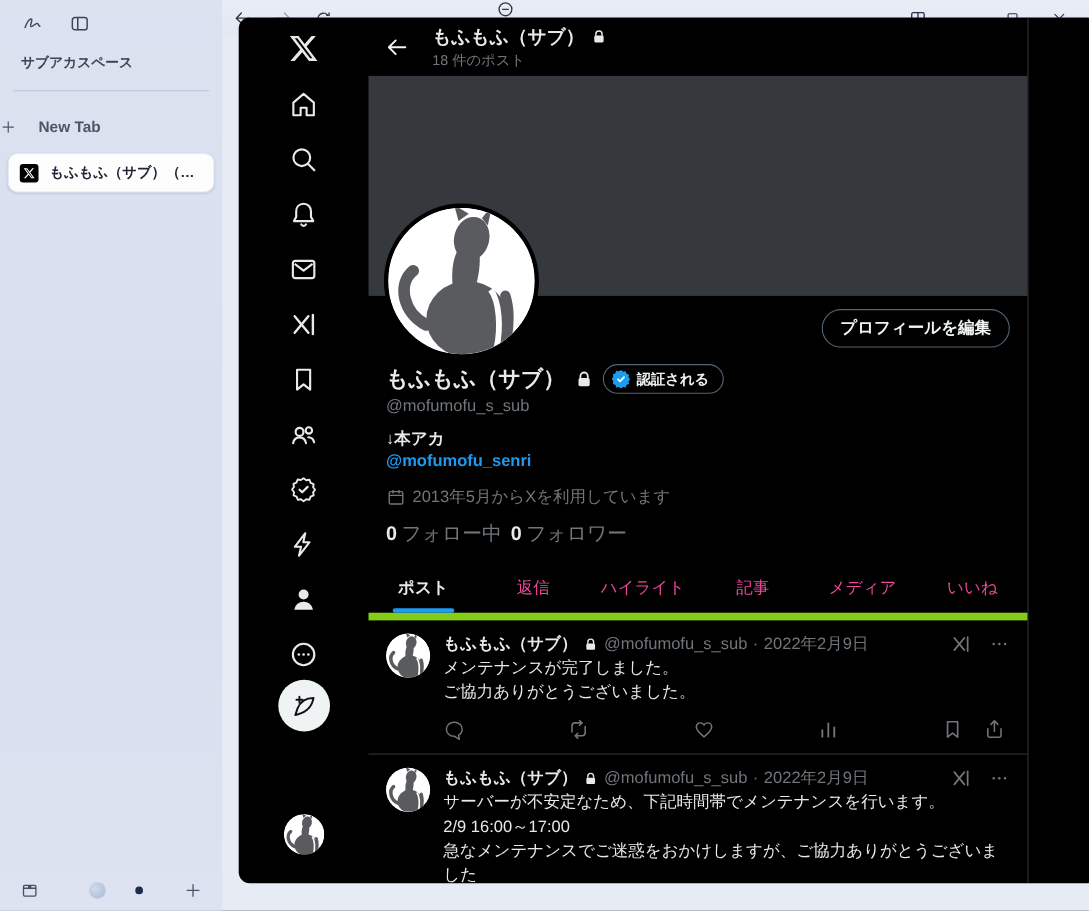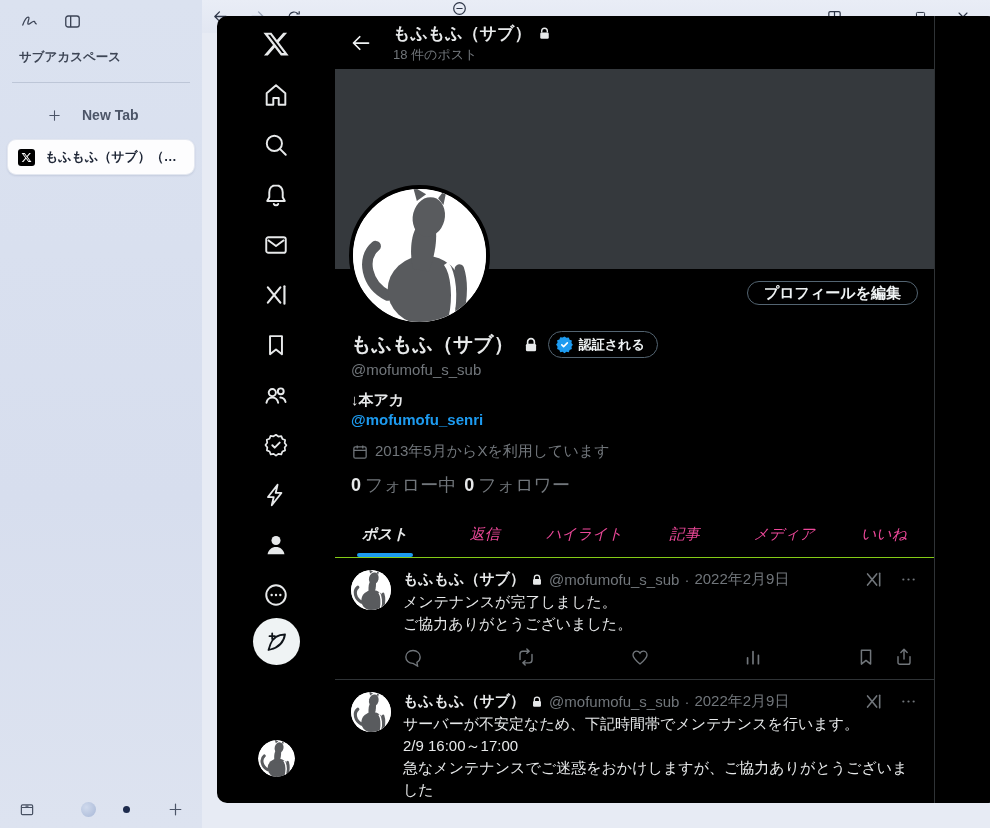--- a/index.html
+++ b/index.html
@@ -9,21 +9,21 @@
   .window{position:relative;width:990px;height:828px;}
   svg{display:block;}
 
   
   .sidebar{position:absolute;left:0;top:0;width:202px;height:828px;
            background:linear-gradient(180deg,#dbe2f0 0%,#d7deee 60%,#dde3f0 100%);font-weight:bold;}
   .side-top-icons{display:flex;gap:24px;padding:12px 0 0 20px;color:#3c4456;}
   .space-title{padding:18px 0 0 19px;font-size:12.5px;color:#3d4555;}
   .side-divider{margin:16px 12px 0 12px;border-top:1px solid #bdc6d7;height:0;}
   .newtab-row{display:flex;align-items:center;gap:20px;margin-top:24px;
-              color:#4c5568;font-size:14px;cursor:pointer;margin-left:47px;}
+              color:#4c5568;font-size:14px;cursor:pointer;}
   .tab-item{margin:16px 7px 0 7px;height:34px;background:#fdfdfe;border:1px solid #e3e7f0;
             border-radius:9px;display:flex;align-items:center;gap:10px;padding:0 10px;
             box-shadow:0 1px 2px rgba(40,60,100,.12);cursor:pointer;}
   .tab-favicon{width:17px;height:17px;background:#000;border-radius:3px;
                display:flex;align-items:center;justify-content:center;flex:none;}
   .tab-label{font-size:13px;color:#1e2636;white-space:nowrap;overflow:hidden;
              text-overflow:ellipsis;text-align:center;}
   .side-bottom{position:absolute;left:0;right:0;bottom:10px;display:flex;
                align-items:center;padding:0 18px;color:#475062;}
   .globe-dot{width:15px;height:15px;border-radius:50%;
@@ -63,37 +63,37 @@
   .lock{color:#e7e9ea;flex:none;}
 
   .banner{height:200px;background:#35393d;cursor:pointer;}
 
   .profile{position:relative;padding:0 16px;}
   .avatar-big{position:absolute;top:-84px;left:14px;width:133px;height:133px;
               border-radius:50%;border:4px solid #000;overflow:hidden;background:#fff;
               cursor:pointer;}
   .edit-row{display:flex;justify-content:flex-end;padding-top:12px;height:48px;
             box-sizing:border-box;}
-  .edit-btn{height:24px;padding:0 16px;border-radius:18px;border:1px solid #536471;
+  .edit-btn{height:35px;padding:0 16px;border-radius:18px;border:1px solid #536471;
             background:transparent;color:#eff3f4;font-weight:700;font-size:15px;
             cursor:pointer;font-family:inherit;}
   .name-row{margin-top:14px;display:flex;align-items:center;gap:8px;}
   .display-name{font-size:20px;font-weight:800;color:#e7e9ea;}
   .verify-pill{display:flex;align-items:center;gap:5px;border:1px solid #536471;
                border-radius:999px;padding:3px 12px 3px 6px;cursor:pointer;}
   .verify-pill span{font-size:13px;font-weight:700;color:#eff3f4;}
   .handle{font-size:15px;color:#71767b;margin-top:3px;}
   .bio{margin-top:12px;font-size:15px;line-height:20px;color:#e7e9ea;font-weight:bold;}
   .bio a{color:#1d9bf0;text-decoration:none;cursor:pointer;}
   .joined{margin-top:12px;display:flex;align-items:center;gap:6px;font-size:15px;
           color:#71767b;}
   .counts{margin-top:12px;display:flex;gap:8px;font-size:18px;color:#71767b;}
   .counts b{color:#e7e9ea;font-weight:700;margin-right:4px;}
 
-  .xtabs{margin-top:14px;display:flex;border-bottom:1px solid #84cc16;height:46px;font-style:italic;}
+  .xtabs{margin-top:14px;display:flex;border-bottom:7px solid #84cc16;height:46px;}
   .xtab{flex:1;display:flex;align-items:center;justify-content:center;font-size:15px;
         color:#ec4899;position:relative;cursor:pointer;}
   .xtab.active{color:#e7e9ea;font-weight:700;}
   .xtab .underline{position:absolute;bottom:0;left:50%;transform:translateX(-50%);
                    width:56px;height:4px;border-radius:2px;background:#1d9bf0;}
 
   .post{display:grid;grid-template-columns:40px 1fr;gap:12px;padding:12px 16px;
         border-bottom:1px solid #2f3336;}
   .post-avatar{width:40px;height:40px;border-radius:50%;overflow:hidden;background:#fff;
                cursor:pointer;}

